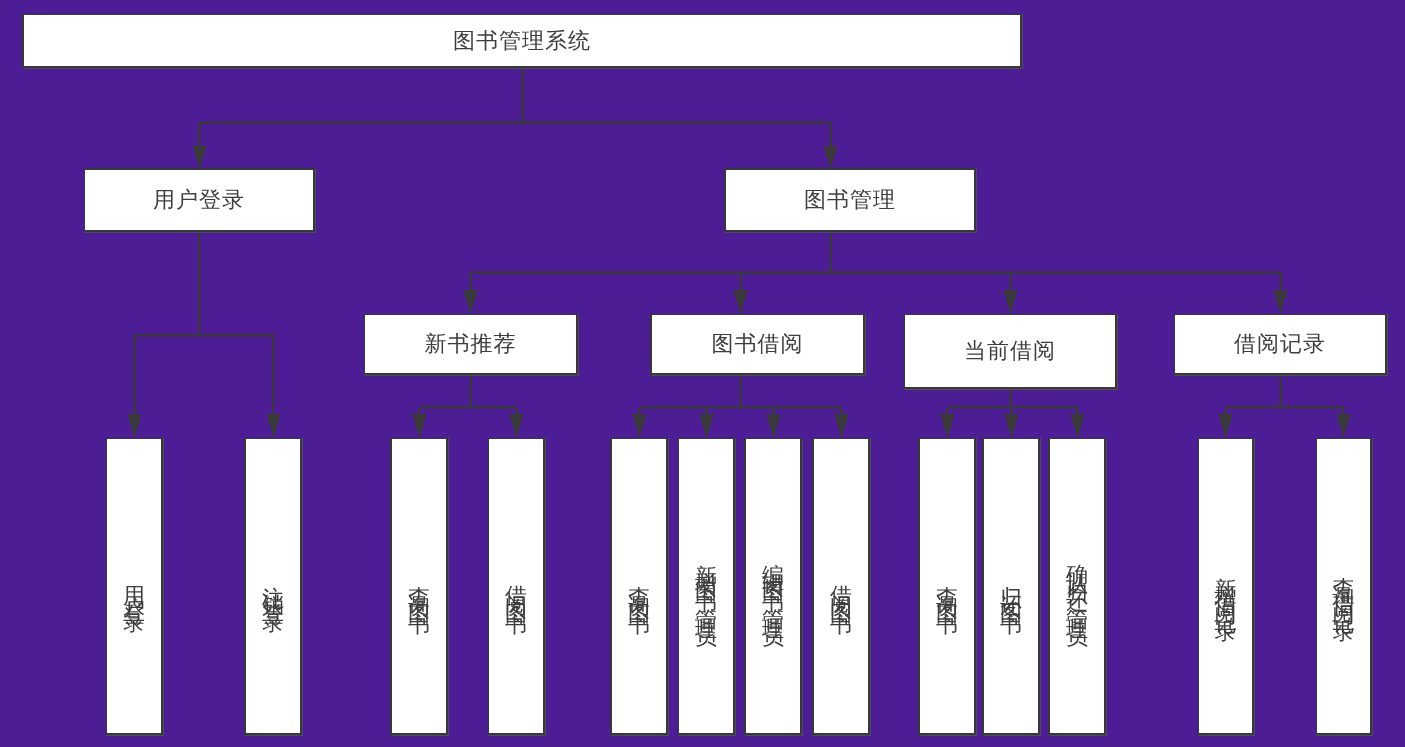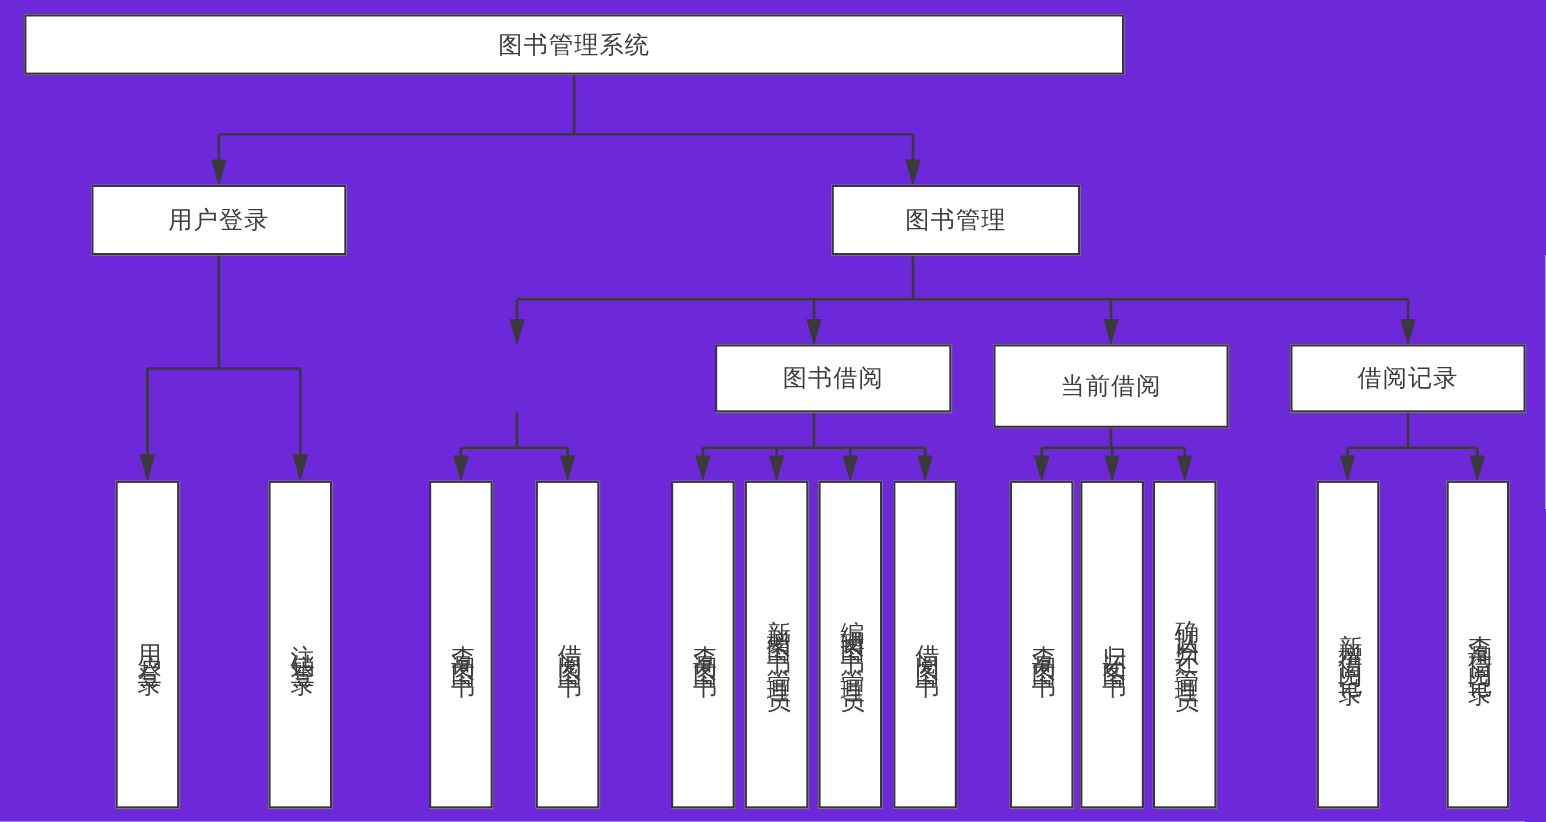--- a/index.html
+++ b/index.html
@@ -1,21 +1,21 @@
 <!DOCTYPE html>
 <html><head>
 <meta charset="utf-8">
 <style>
   html, body { margin: 0; padding: 0; background: #ffffff; }
   #canvas {
     position: relative;
     width: 1405px;
     height: 747px;
-    background: #6d28d9;
-    font-family: Liberation Mono, monospace;
+    background: #4c1d95;
+    font-family: Liberation Serif, serif;
     overflow: hidden;
   }
   #wires {
     position: absolute;
     left: 0; top: 0;
     width: 1405px; height: 747px;
     z-index: 1;
   }
   .node {
     position: absolute;
@@ -96,24 +96,27 @@
     </g>
   </svg>
 
   <div class="node h" style="left:22px;top:13px;width:1000px;height:55px;border-width:2.5px">
     <span>图书管理系统</span>
   </div>
 
   <div class="node h" style="left:83px;top:168px;width:232px;height:64px">
     <span>用户登录</span>
   </div>
-  <div class="node h" style="left:756px;top:168px;width:226px;height:64px">
+  <div class="node h" style="left:724px;top:168px;width:252px;height:64px">
     <span>图书管理</span>
   </div>
 
+  <div class="node h" style="left:363px;top:313px;width:215px;height:62px">
+    <span>新书推荐</span>
+  </div>
   <div class="node h" style="left:650px;top:313px;width:215px;height:62px">
     <span>图书借阅</span>
   </div>
   <div class="node h" style="left:903px;top:313px;width:214px;height:76px">
     <span>当前借阅</span>
   </div>
   <div class="node h" style="left:1173px;top:313px;width:214px;height:62px">
     <span>借阅记录</span>
   </div>
 

